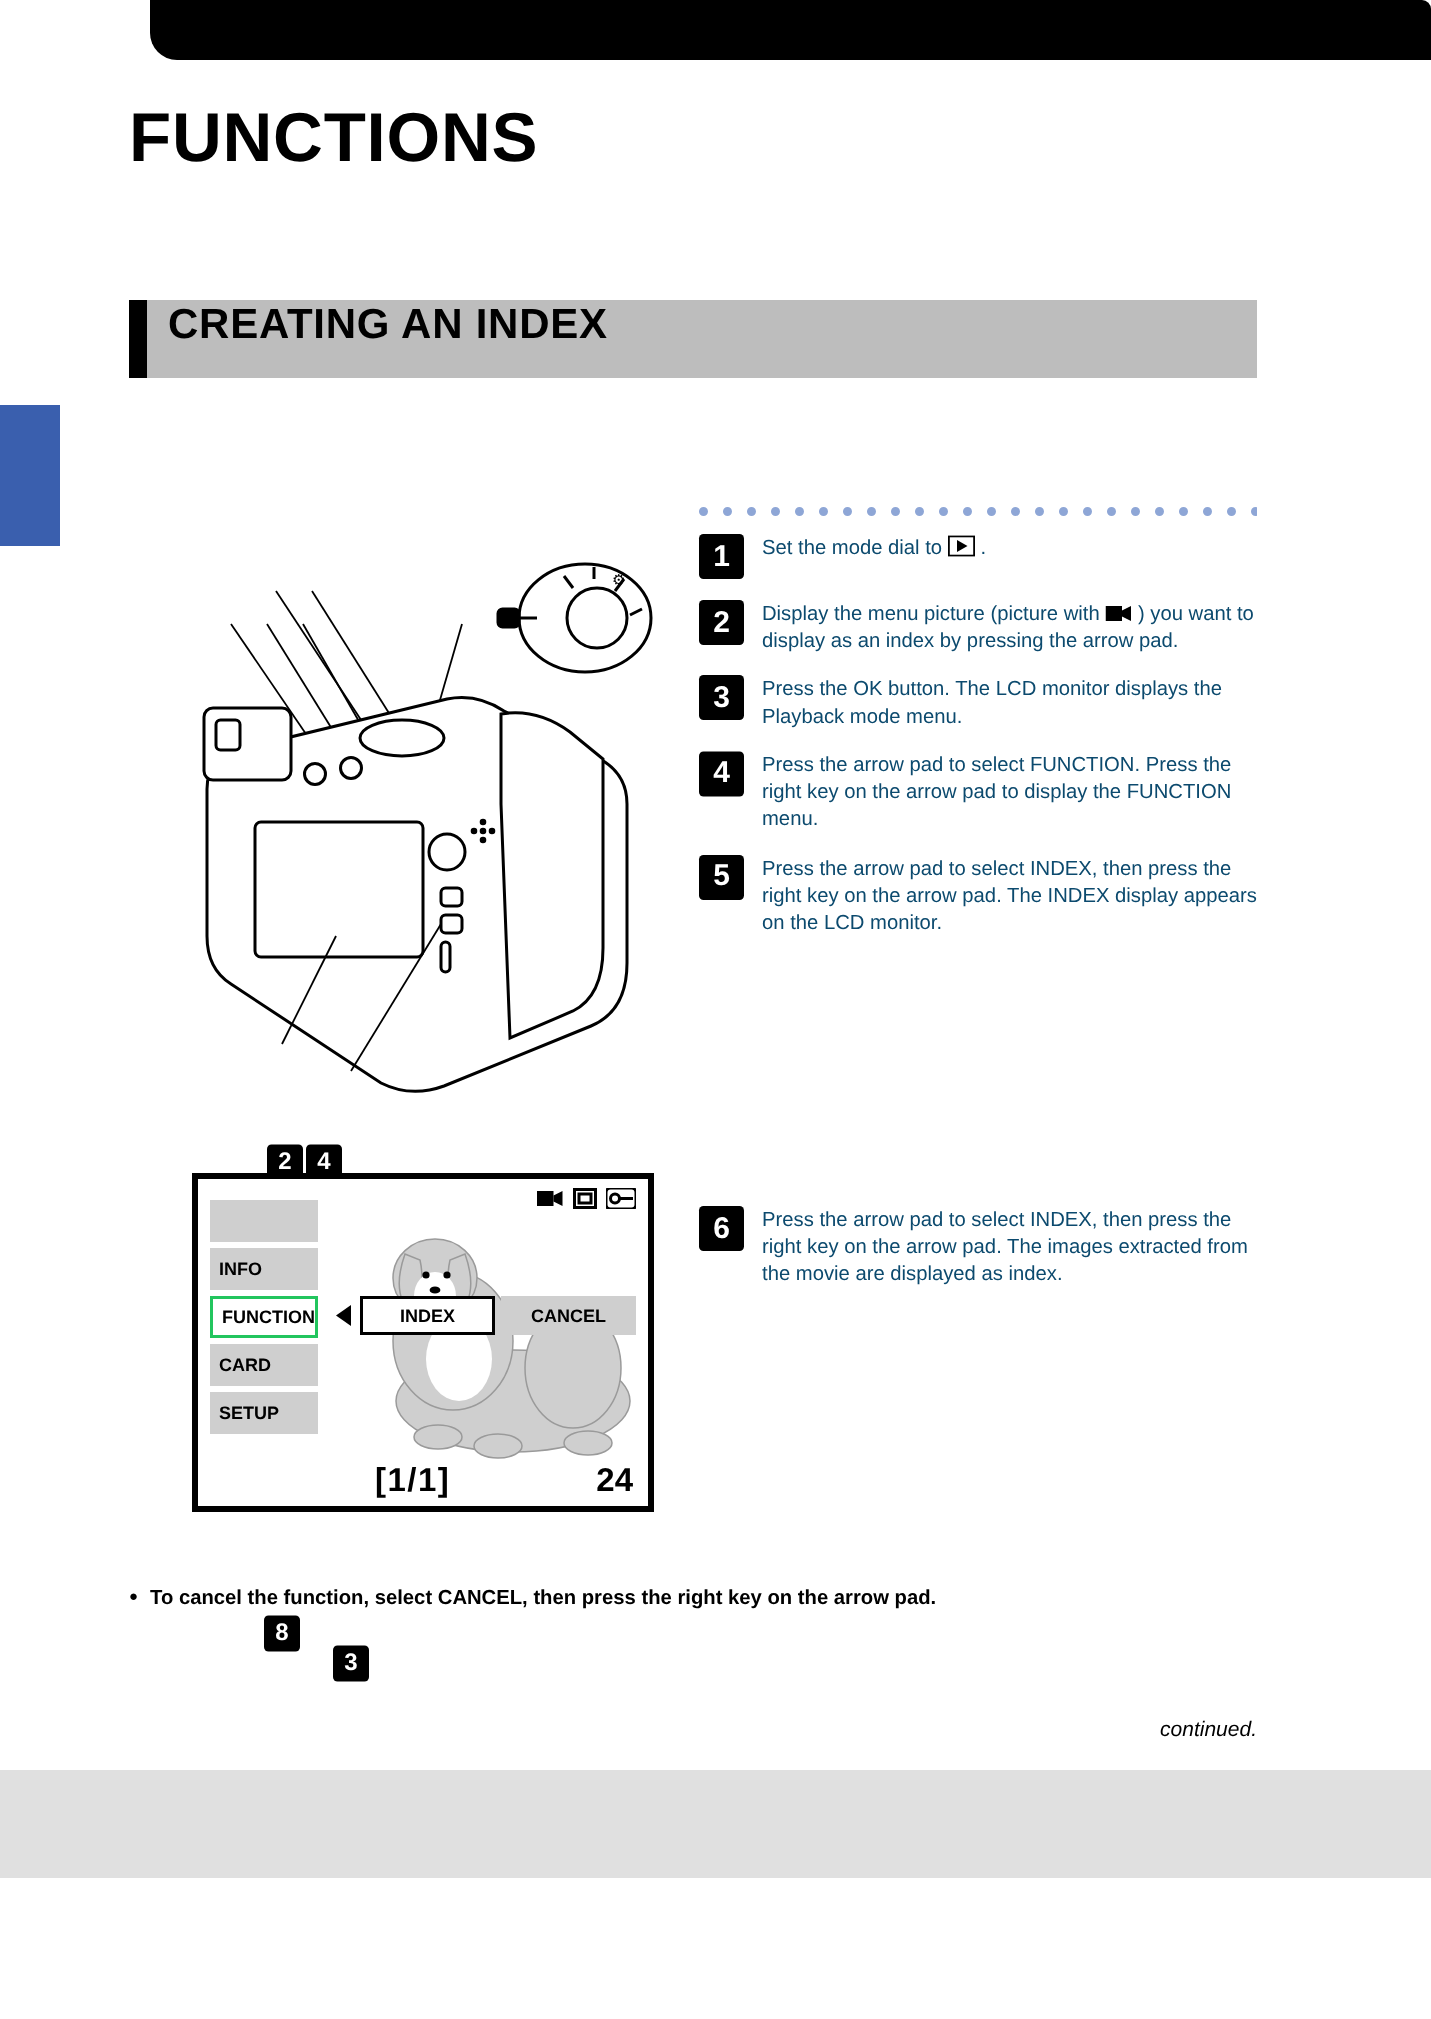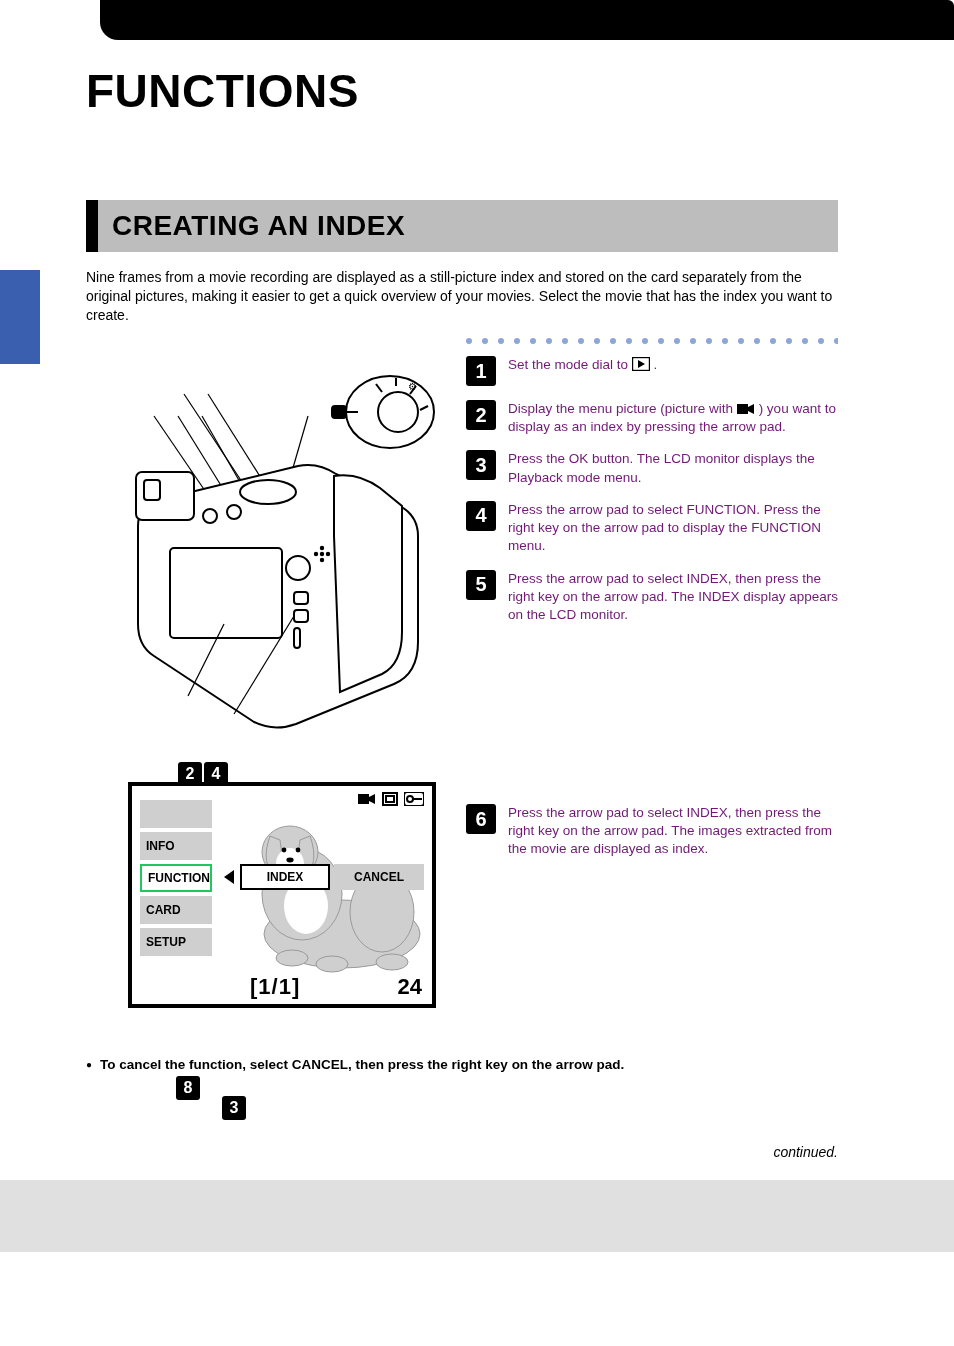--- a/index.html
+++ b/index.html
@@ -48,21 +48,21 @@
   }
 
   .section-bar {
     position: absolute;
     left: 86px;
     right: 116px;
     top: 200px;
     height: 52px;
     background: #bdbdbd;
     display: flex;
-    align-items: center;
+    align-items: flex-start;
   }
   .section-bar .accent {
     width: 12px;
     height: 100%;
     background: #000;
     margin-right: 14px;
   }
   .section-bar h2 {
     font-size: 28px;
     font-weight: 900;
@@ -111,21 +111,21 @@
 
   
   .camera-area { position: absolute; left: 98px; top: 356px; width: 350px; height: 390px; }
   .camera-area .callouts { position: relative; width: 100%; height: 100%; }
   .camera-area .badge { position: absolute; }
 
   
   .steps { position: absolute; left: 466px; right: 116px; top: 356px; }
   .step { display: flex; gap: 12px; margin-bottom: 14px; }
   .step .badge { flex: 0 0 auto; }
-  .step .txt { font-size: 13.5px; line-height: 1.35; color: #701a75; }
+  .step .txt { font-size: 13.5px; line-height: 1.35; color: #0c4a6e; }
   .inline-icon { display: inline-block; vertical-align: -2px; }
 
   
   .lcd-wrap { position: absolute; left: 128px; top: 782px; width: 308px; height: 226px; }
   .lcd { width: 100%; height: 100%; border: 4px solid #000; background: #fff; position: relative; overflow: hidden; }
   .dog-svg { position:absolute; left: 100px; top: 8px; width: 200px; height: 180px; }
   .lcd .menu-left { position: absolute; left: 8px; top: 14px; display: flex; flex-direction: column; gap: 4px; }
   .lcd .menu-left .item { background: #cfcfcf; color:#000; font-size: 12px; font-weight: bold; width: 72px; height: 28px; display:flex; align-items:center; padding:0 6px; }
   .lcd .menu-left .item.selected { background:#fff; border:2px solid #22c55e; height:28px; }
   .lcd .sub { position:absolute; left: 108px; top: 78px; display:flex; flex-direction:row; gap:4px; }
@@ -153,21 +153,20 @@
   <div class="blue-finger-box"></div>
   <div class="page-number">108</div>
 
   <h1 class="h1">FUNCTIONS</h1>
 
   <div class="section-bar">
     <div class="accent"></div>
     <h2>CREATING AN INDEX</h2>
   </div>
 
-  <p class="body-intro">Nine frames from a movie recording are displayed as a still-picture index and stored on the card separately from the original pictures, making it easier to get a quick overview of your movies. Select the movie that has the index you want to create.</p>
 
   <div class="dotline">
     <span></span>
       <span></span>
       <span></span>
       <span></span>
       <span></span>
       <span></span>
       <span></span>
       <span></span>

